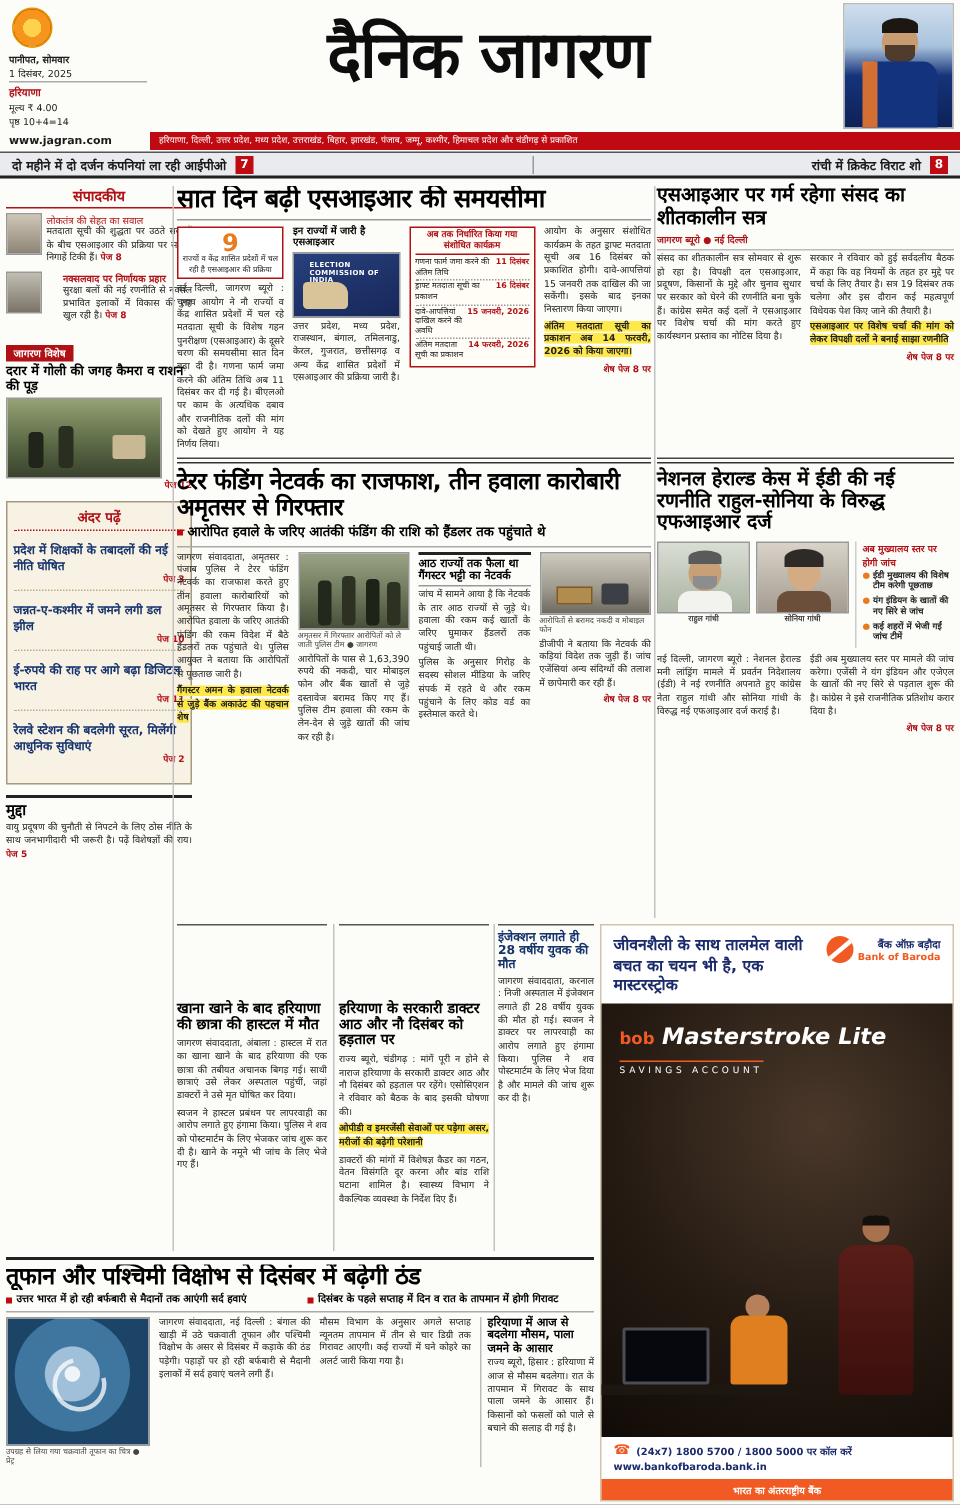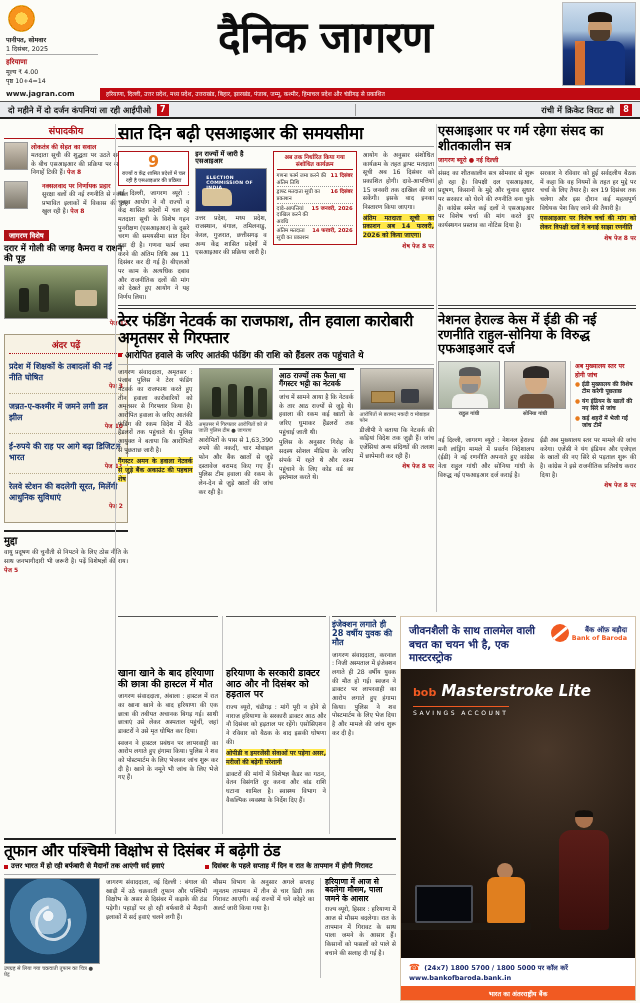--- a/index.html
+++ b/index.html
@@ -83,21 +83,21 @@
     <span class="pgbox">8</span>
   </div>
 
   <div class="abs" style="left:4px;top:124px;width:124px;height:710px;display:flex;flex-direction:column;gap:7px;">
 
     <div>
       <div class="sec-head">संपादकीय</div>
       <div style="display:flex;gap:3px;margin-bottom:4px;">
         <div class="photo" style="width:24px;height:28px;flex:0 0 auto;background:linear-gradient(180deg,#cfc6b8,#8d8475);"></div>
         <div>
-          <div class="red" style="font-size:6.4px;font-weight:bold;">लोकतंत्र की सेहत का सवाल</div>
+          <div class="red" style="font-size:6.4px;font-weight:normal;">लोकतंत्र की सेहत का सवाल</div>
           <div class="body-txt"><span>मतदाता सूची की शुद्धता पर उठते सवालों के बीच एसआइआर की प्रक्रिया पर सबकी निगाहें टिकी हैं।</span> <span class="pgref">पेज 8</span></div>
         </div>
       </div>
       <div style="display:flex;gap:14px;">
         <div class="photo" style="width:24px;height:28px;flex:0 0 auto;background:linear-gradient(180deg,#c2bdb2,#7b7568);"></div>
         <div>
           <div class="red" style="font-size:6.4px;font-weight:bold;">नक्सलवाद पर निर्णायक प्रहार</div>
           <div class="body-txt"><span>सुरक्षा बलों की नई रणनीति से नक्सल प्रभावित इलाकों में विकास की राह खुल रही है।</span> <span class="pgref">पेज 8</span></div>
         </div>
       </div>

